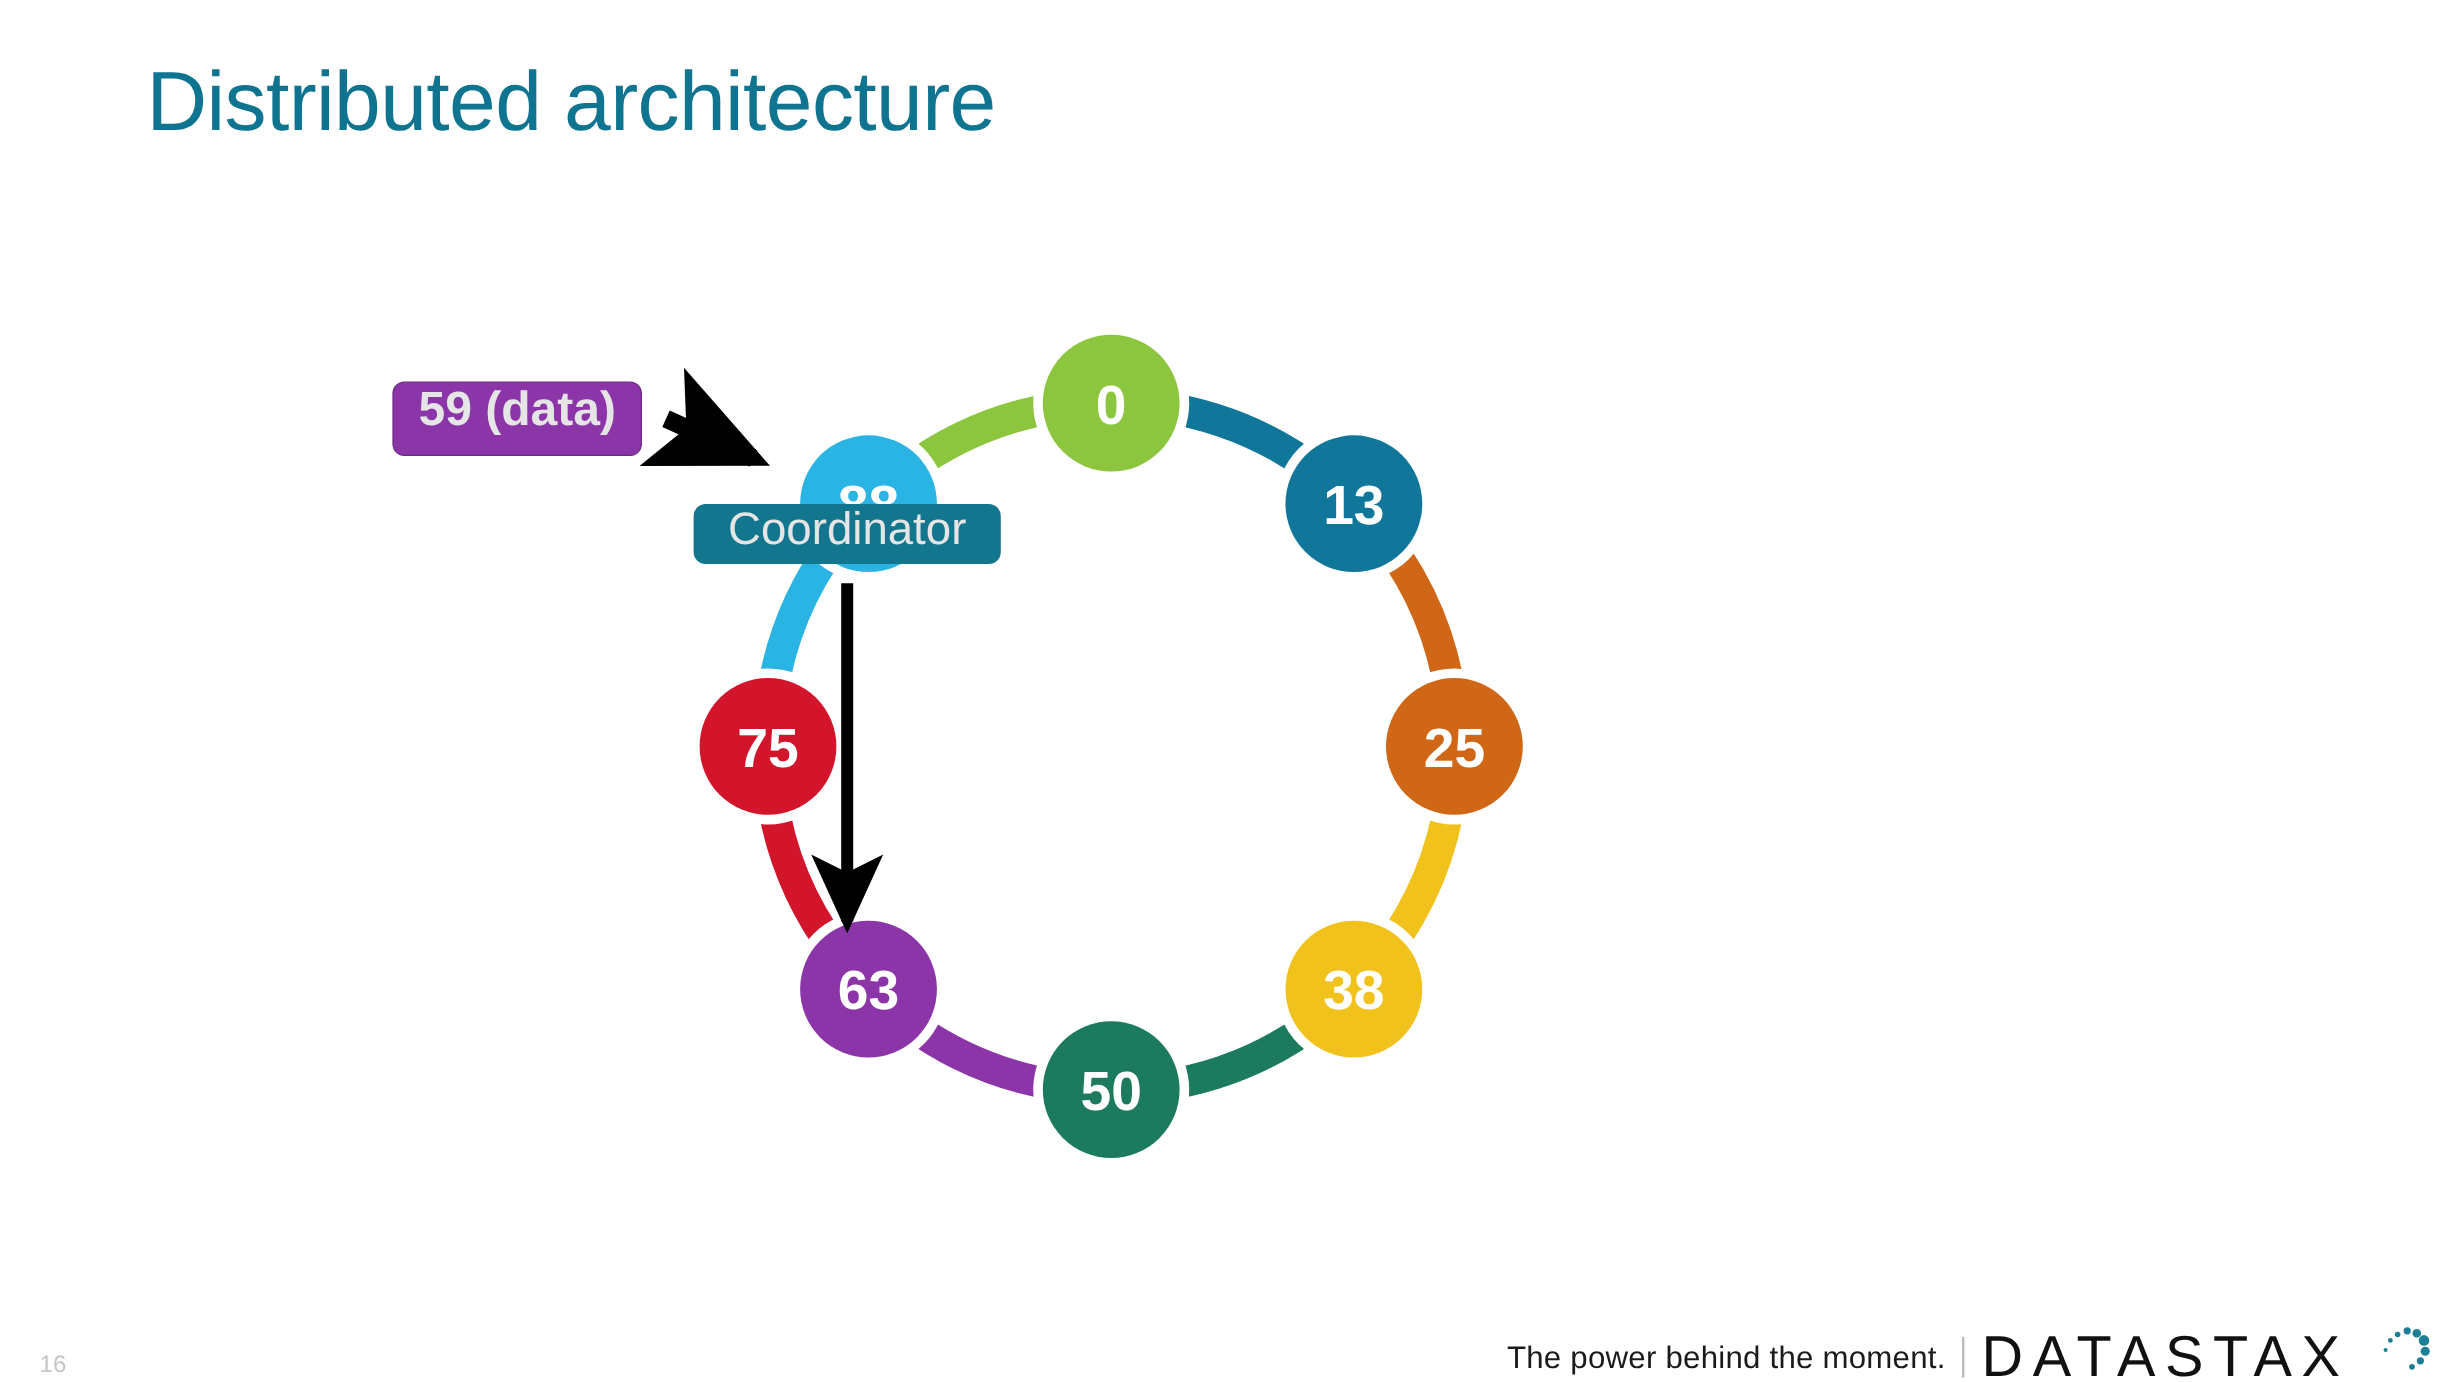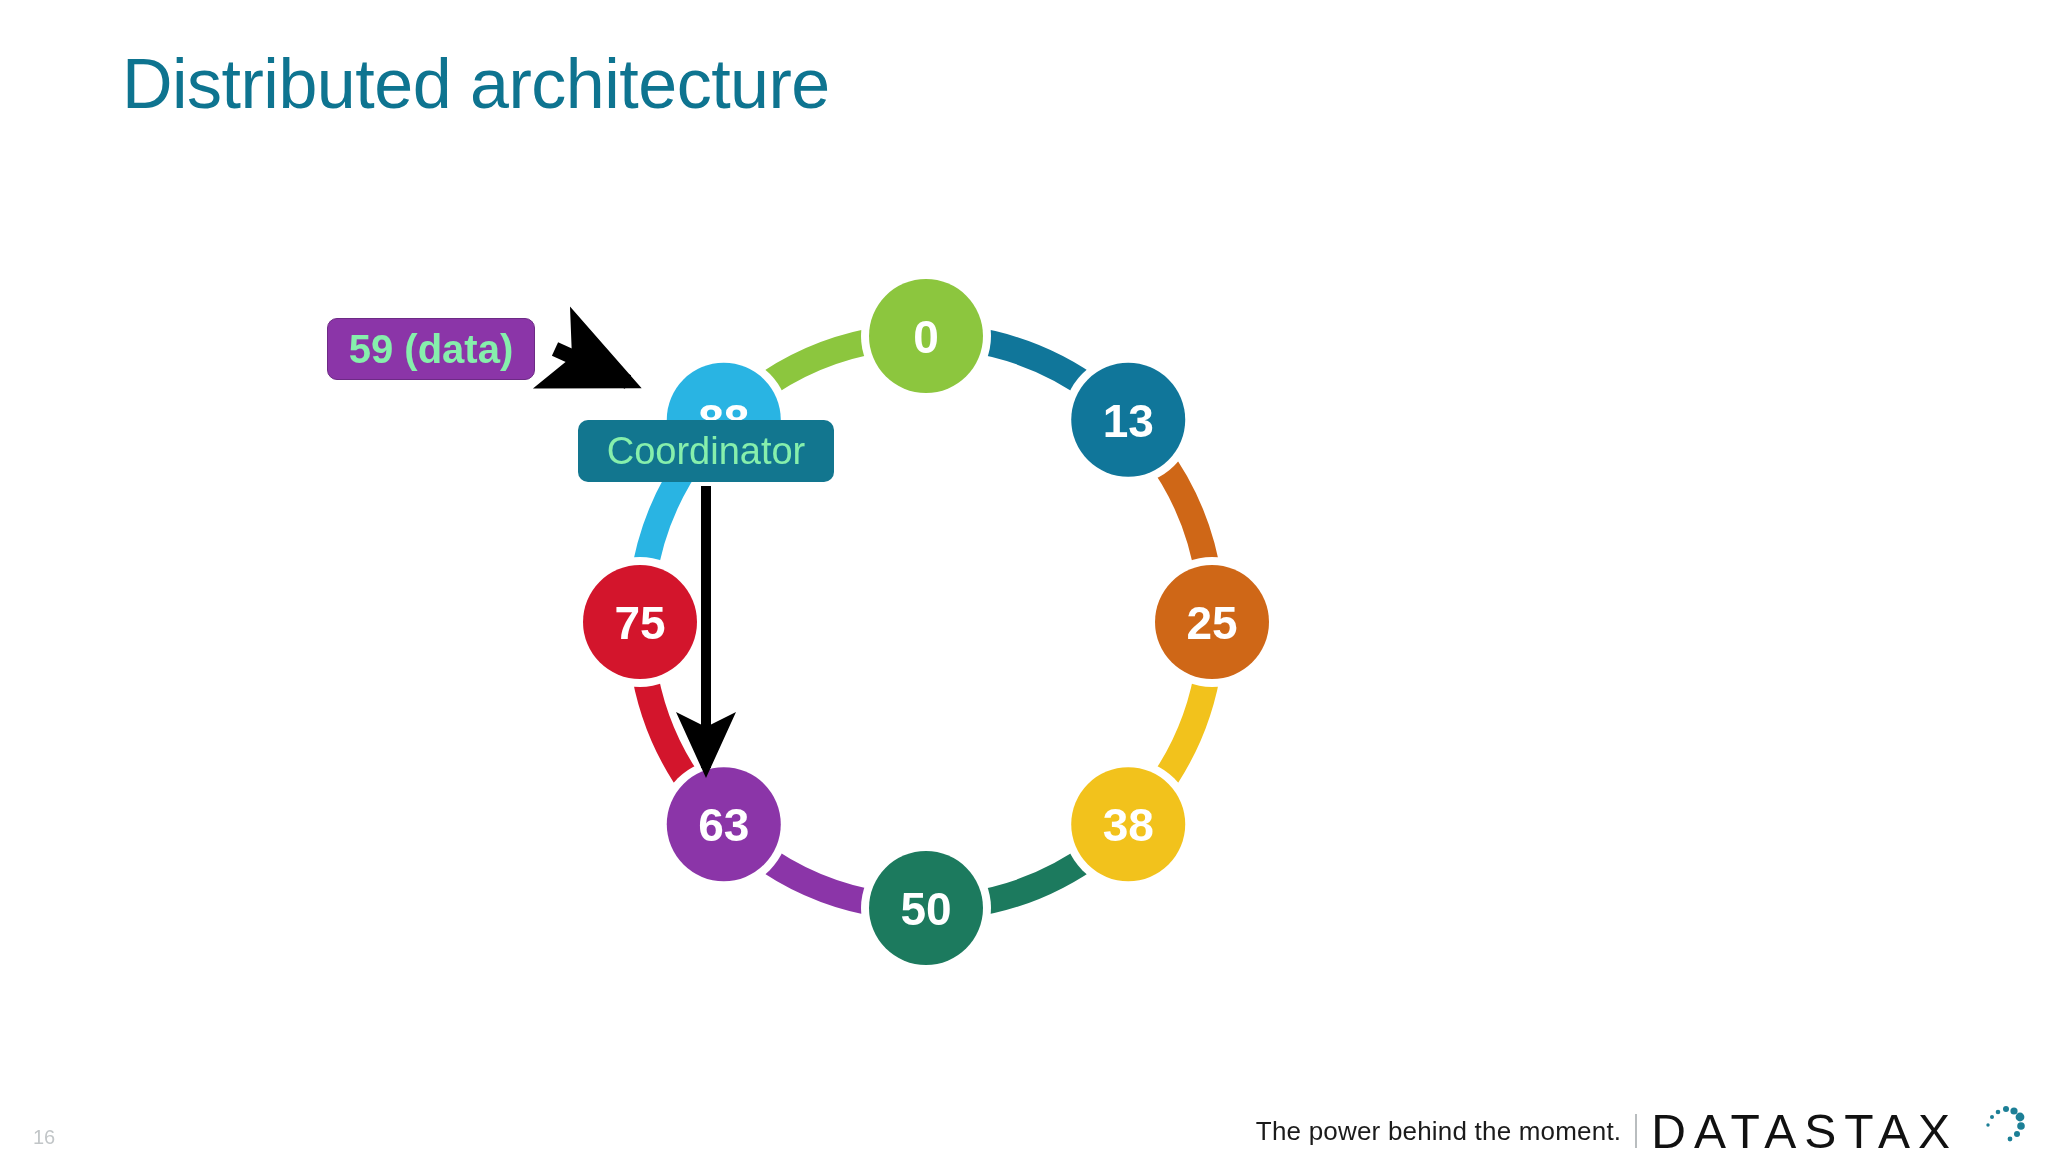--- a/index.html
+++ b/index.html
@@ -57,42 +57,42 @@
     font-size: 46px;
     font-weight: bold;
     text-anchor: middle;
     dominant-baseline: central;
   }
 
   
   .badge {
     position: absolute;
     display: flex;
-    align-items: center;
+    align-items: flex-start;
     justify-content: center;
-    color: #86efac;
+    color: #e5e5e5;
     border-radius: 10px;
     white-space: nowrap;
     box-sizing: border-box;
   }
   #data-badge {
     left: 327px;
     top: 318px;
     width: 208px;
     height: 62px;
     background: #8b35a8;
     border: 1px solid #6d2a85;
     font-size: 40px;
     font-weight: bold;
   }
   #coordinator-badge {
     left: 578px;
     top: 420px;
     width: 256px;
-    height: 62px;
+    height: 50px;
     background: #12768f;
     border-radius: 10px;
     font-size: 38px;
     font-weight: normal;
   }
 
   
   #page-number {
     position: absolute;
     left: 33px;

